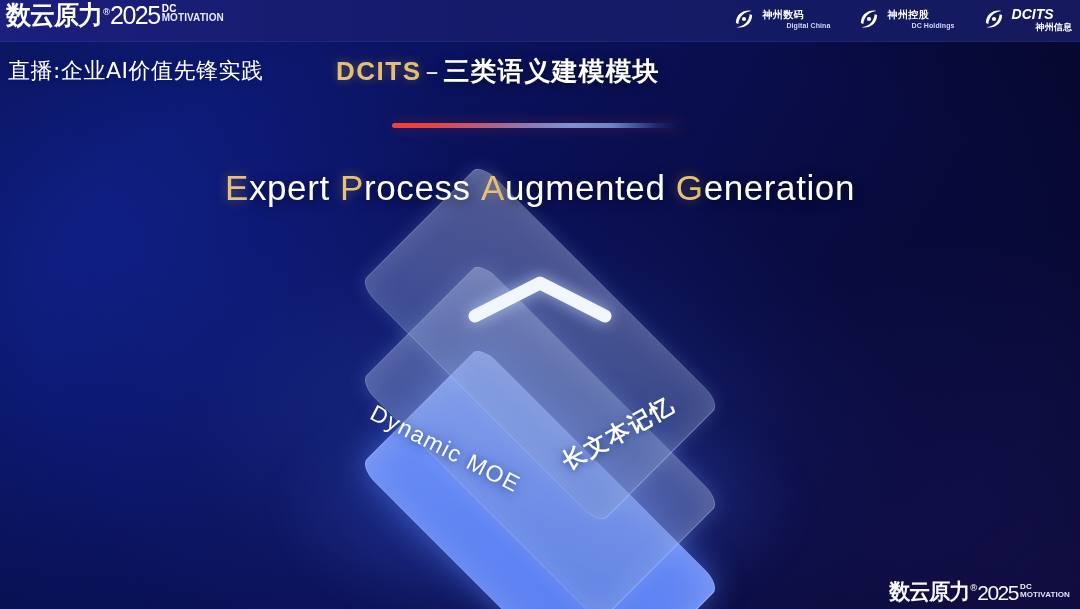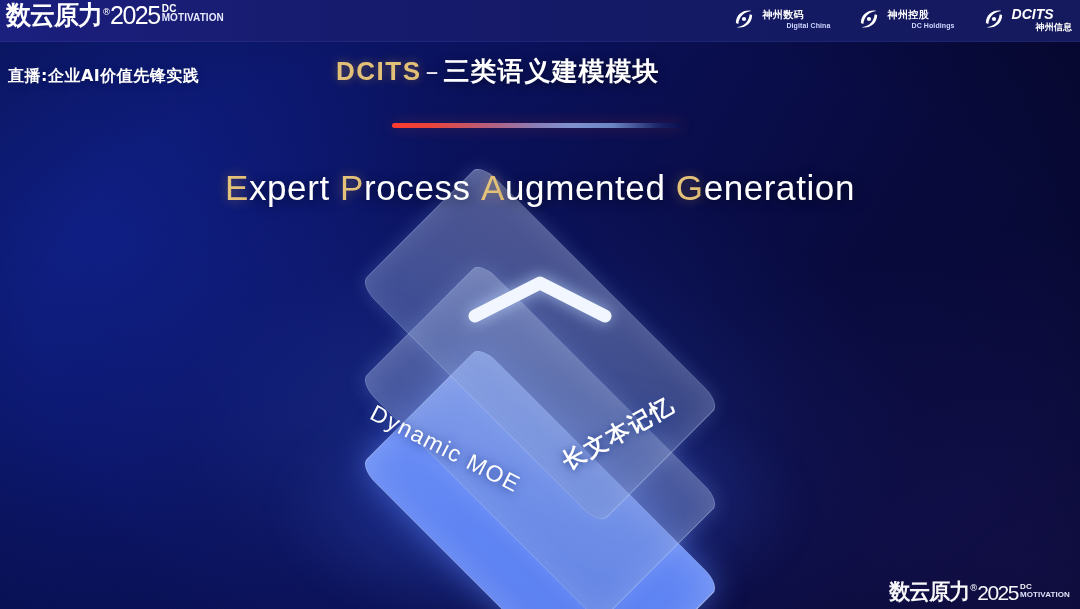--- a/index.html
+++ b/index.html
@@ -52,23 +52,23 @@
   .plogo{ display:flex; align-items:center; gap:5px; }
   .plogo .mark{ width:26px; height:26px; flex:0 0 26px; }
   .plogo .ptxt{ line-height:1; }
   .plogo .pcn{ display:block; font-family:"DejaVu Sans",sans-serif; font-size:10px; font-weight:700; color:#fff; letter-spacing:.4px; white-space:nowrap; }
   .plogo .pen{ display:block; font-size:7px; font-weight:700; color:#cfd6ff; letter-spacing:.1px; white-space:nowrap; margin-top:2px;margin-left:24px; }
   .plogo.dcits .pcn{ font-family:"Liberation Sans",sans-serif; font-size:14px; font-style:italic; letter-spacing:0; }
   .plogo.dcits .pen{ font-family:"DejaVu Sans",sans-serif; font-size:9px; color:#fff; }
 
   
   .live-title{
-    position:absolute; left:8px; top:66px; z-index:6;
+    position:absolute; left:8px; top:56px; z-index:6;
     font-family:"DejaVu Sans",sans-serif;
-    font-size:16px; font-weight:700; color:#ffffff; letter-spacing:.5px;
+    font-size:22px; font-weight:400; color:#ffffff; letter-spacing:.5px;
     text-shadow:0 1px 6px rgba(10,20,90,.9);
     white-space:nowrap;
   }
 
   
   .main-title{
     position:absolute; left:336px; top:54px; z-index:6;
     font-family:"DejaVu Sans",sans-serif;
     font-size:26px; font-weight:700; letter-spacing:1px; white-space:nowrap;
     color:#ffffff;

